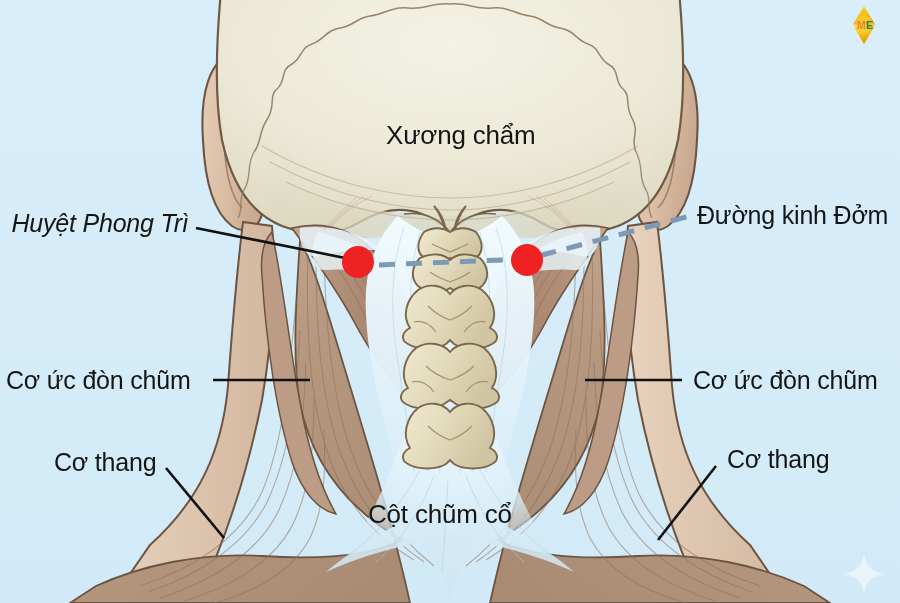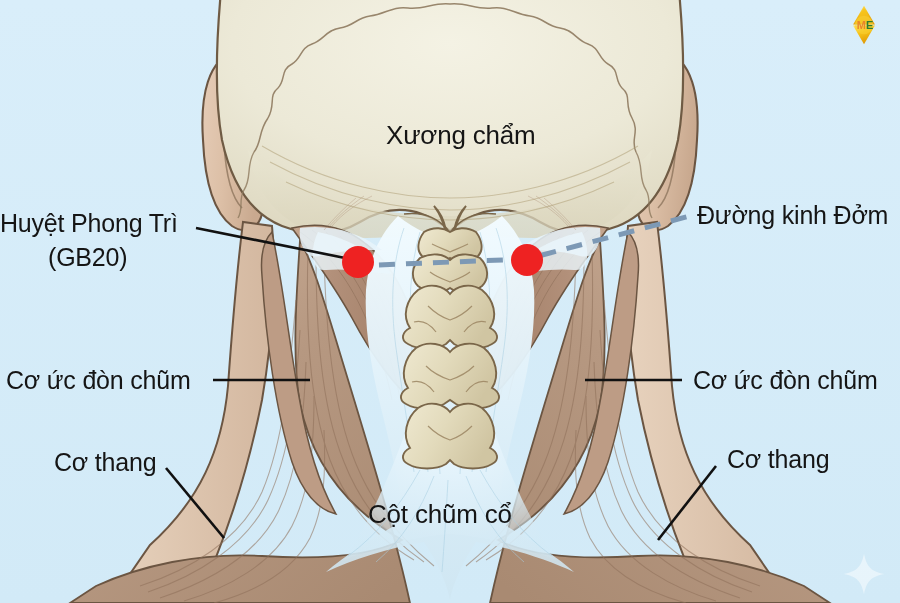--- a/index.html
+++ b/index.html
@@ -323,22 +323,21 @@
     <line x1="166" y1="468" x2="224" y2="538" stroke="#111111" stroke-width="2.6"></line>
 
     <line x1="716" y1="466" x2="658" y2="540" stroke="#111111" stroke-width="2.6"></line>
 
     <circle cx="358" cy="262" r="16" fill="#ee2222"></circle>
     <circle cx="527" cy="260" r="16" fill="#ee2222"></circle>
   </svg>
 
   <div class="lbl big" style="left:371px;top:120px;margin-left:15px;">Xương chẩm</div>
 
-  <div class="lbl" style="left:0px;top:208px;width:200px;text-align:left;">Huyệt Phong Trì</div>
-  <div class="lbl" style="left:48px;top:242px;">(GB20)</div>
+  <div class="lbl" style="left:0px;top:208px;width:200px;text-align:center;font-style:italic;">Huyệt Phong Trì</div>
 
   <div class="lbl" style="left:697px;top:200px;">Đường kinh Đởm</div>
 
   <div class="lbl" style="left:6px;top:365px;">Cơ ức đòn chũm</div>
   <div class="lbl" style="left:693px;top:365px;">Cơ ức đòn chũm</div>
 
   <div class="lbl" style="left:54px;top:447px;">Cơ thang</div>
   <div class="lbl" style="left:727px;top:444px;">Cơ thang</div>
 
   <div class="lbl big" style="left:368px;top:499px;">Cột chũm cổ</div>

